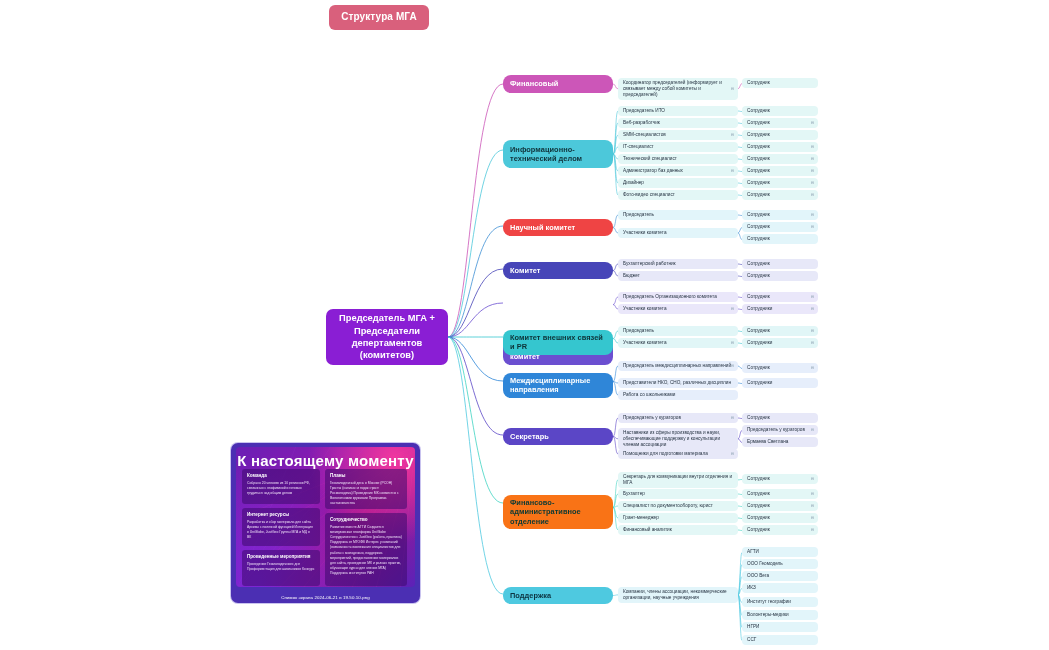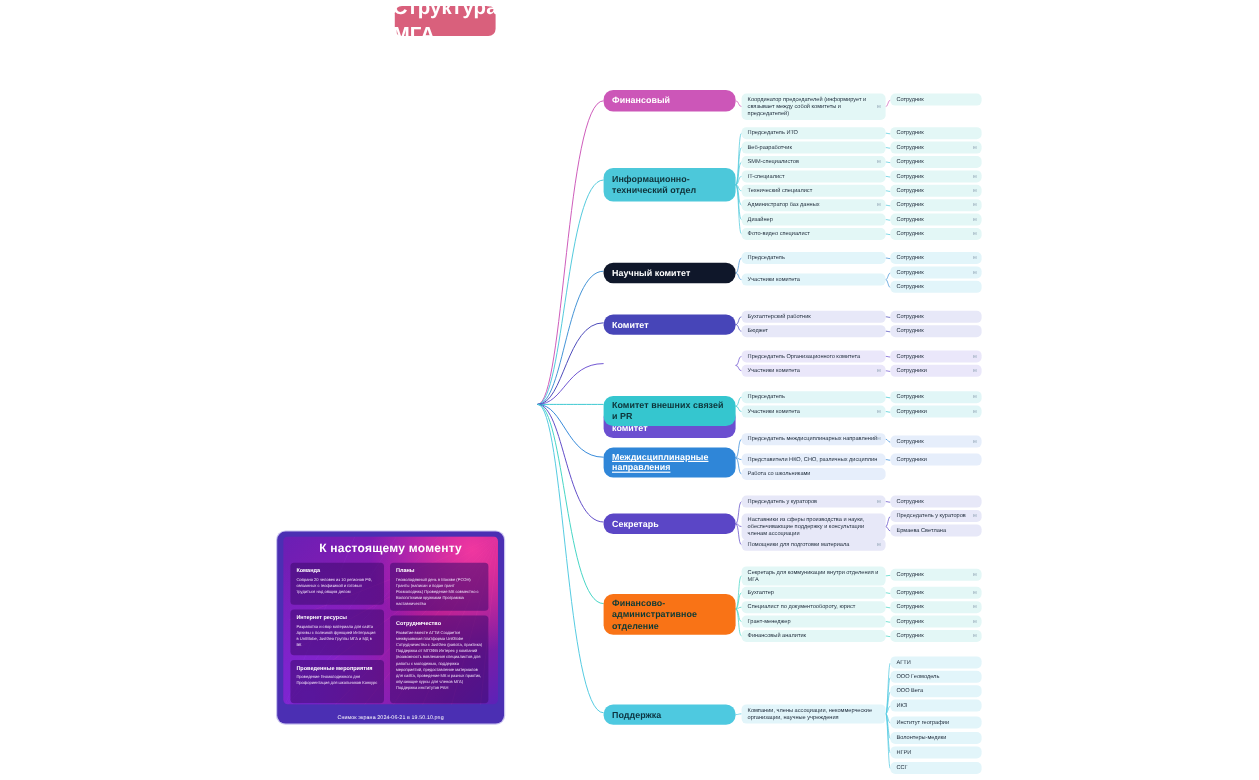--- a/index.html
+++ b/index.html
@@ -16,23 +16,23 @@
   .node{
     position:absolute;box-sizing:border-box;
     border-radius:7px;
     display:flex;align-items:center;
     padding:3px 7px;
     line-height:1.25;
   }
 
   
   .title-node{
-    left:329px;top:5px;width:84px;height:25px;
+    left:329px;top:5px;width:100px;height:25px;
     background:#d9607c;color:#ffffff;
-    font-size:17px;font-weight:600;
+    font-size:10px;font-weight:600;
     justify-content:center;border-radius:6px;
     letter-spacing:.1px;
   }
 
   
   .root-node{
     left:326px;top:309px;width:122px;height:56px;
     background:#8a1ed4;color:#ffffff;
     font-size:9.3px;font-weight:700;
     text-align:center;justify-content:center;
@@ -62,25 +62,25 @@
   }
 
   .mini-icon{
     position:absolute;right:4px;top:50%;transform:translateY(-50%);
     font-size:4px;color:#8fa3b3;line-height:1;
   }
 
   
   .c-magenta  {background:#cc56b8;color:#ffffff;}
   .c-cyan     {background:#4cc8da;color:#10323a;}
-  .c-blue     {background:#0f172a;color:#ffffff;}
+  .c-blue     {background:#ef4444;color:#ffffff;}
   .c-indigo   {background:#4745b8;color:#ffffff;}
   .c-violet   {background:#6b4fd0;color:#ffffff;margin-top:44px;}
   .c-teal     {background:#35c6cf;color:#0d3338;}
-  .c-azure    {background:#2f86d8;color:#ffffff;text-decoration:underline;}
+  .c-azure    {background:#2f86d8;color:#ffffff;}
   .c-purple   {background:#5b46c6;color:#ffffff;}
   .c-mint     {background:#f97316;color:#0b3a36;}
   .c-sky      {background:#4ec9e0;color:#0c3340;}
 
   .f-mint   {background:#e3f7f6;}
   .f-cyanlt {background:#e2f5fa;}
   .f-bluelt {background:#e6eefb;}
   .f-indilt {background:#e7e8f8;}
   .f-viollt {background:#eae7fa;}
   .f-tealt  {background:#e1f6f7;}
@@ -96,21 +96,21 @@
     position:absolute;left:5px;top:4px;right:5px;bottom:16px;
     border-radius:4px;overflow:hidden;
     background:
       radial-gradient(circle at 88% 8%, rgba(255,60,160,.85) 0%, rgba(255,60,160,0) 42%),
       radial-gradient(circle at 12% 96%, rgba(120,40,220,.9) 0%, rgba(120,40,220,0) 55%),
       linear-gradient(135deg,#6a1fb5 0%,#8e1ab0 38%,#a41790 62%,#5b22b8 100%);
   }
   .shot-rays{position:absolute;inset:0;opacity:.35;}
   .shot-title{
     position:absolute;left:0;right:0;top:5px;text-align:center;
-    color:#ffffff;font-size:10px;font-weight:700;letter-spacing:.2px;
+    color:#ffffff;font-size:15px;font-weight:700;letter-spacing:.2px;
   }
   .sbox{
     position:absolute;border-radius:3px;
     background:rgba(60,10,110,.55);
     padding:4px 5px;box-sizing:border-box;
   }
   .sbox h4{
     margin:0 0 3px 0;font-size:4.6px;color:#ffffff;font-weight:700;
   }
   .sbox p{
@@ -208,34 +208,37 @@
         <path d="M738 594.875 C740 594.875 740 615.5 742 615.5" stroke="#4ec9e0" opacity="0.85"></path>
         <path d="M738 594.875 C740 594.875 740 627.5 742 627.5" stroke="#4ec9e0" opacity="0.85"></path>
         <path d="M738 594.875 C740 594.875 740 640.5 742 640.5" stroke="#4ec9e0" opacity="0.85"></path>
       </g>
   </svg>
 
   <div class="node title-node">
     <span>Структура МГА</span>
   </div>
 
+  <div class="node root-node">
+    <span>Председатель МГА + Председатели депертаментов (комитетов)</span>
+  </div>
 
   <div id="tree">
       <div class="node l1 c-magenta" style="top: 75px; min-height: 18px;">
         <span>Финансовый</span>
       </div>
       <div class="node l2 f-mint" style="top: 78px;">
         <span class="ml">Координатор председателей (информирует и связывает между собой комитеты и председателей)</span>
         <span class="mini-icon">⊟</span>
       </div>
       <div class="node l3 f-mint" style="top: 78px;">
         <span class="ml">Сотрудник</span>
       </div>
       <div class="node l1 c-cyan" style="top: 140px; min-height: 28px;">
-        <span>Информационно-технический отдел</span>
+        <span>Информационно-технический делом</span>
       </div>
       <div class="node l2 f-mint" style="top: 106px;">
         <span class="ml">Председатель ИТО</span>
       </div>
       <div class="node l3 f-mint" style="top: 106px;">
         <span class="ml">Сотрудник</span>
       </div>
       <div class="node l2 f-mint" style="top: 118px;">
         <span class="ml">Веб-разработчик</span>
       </div>

